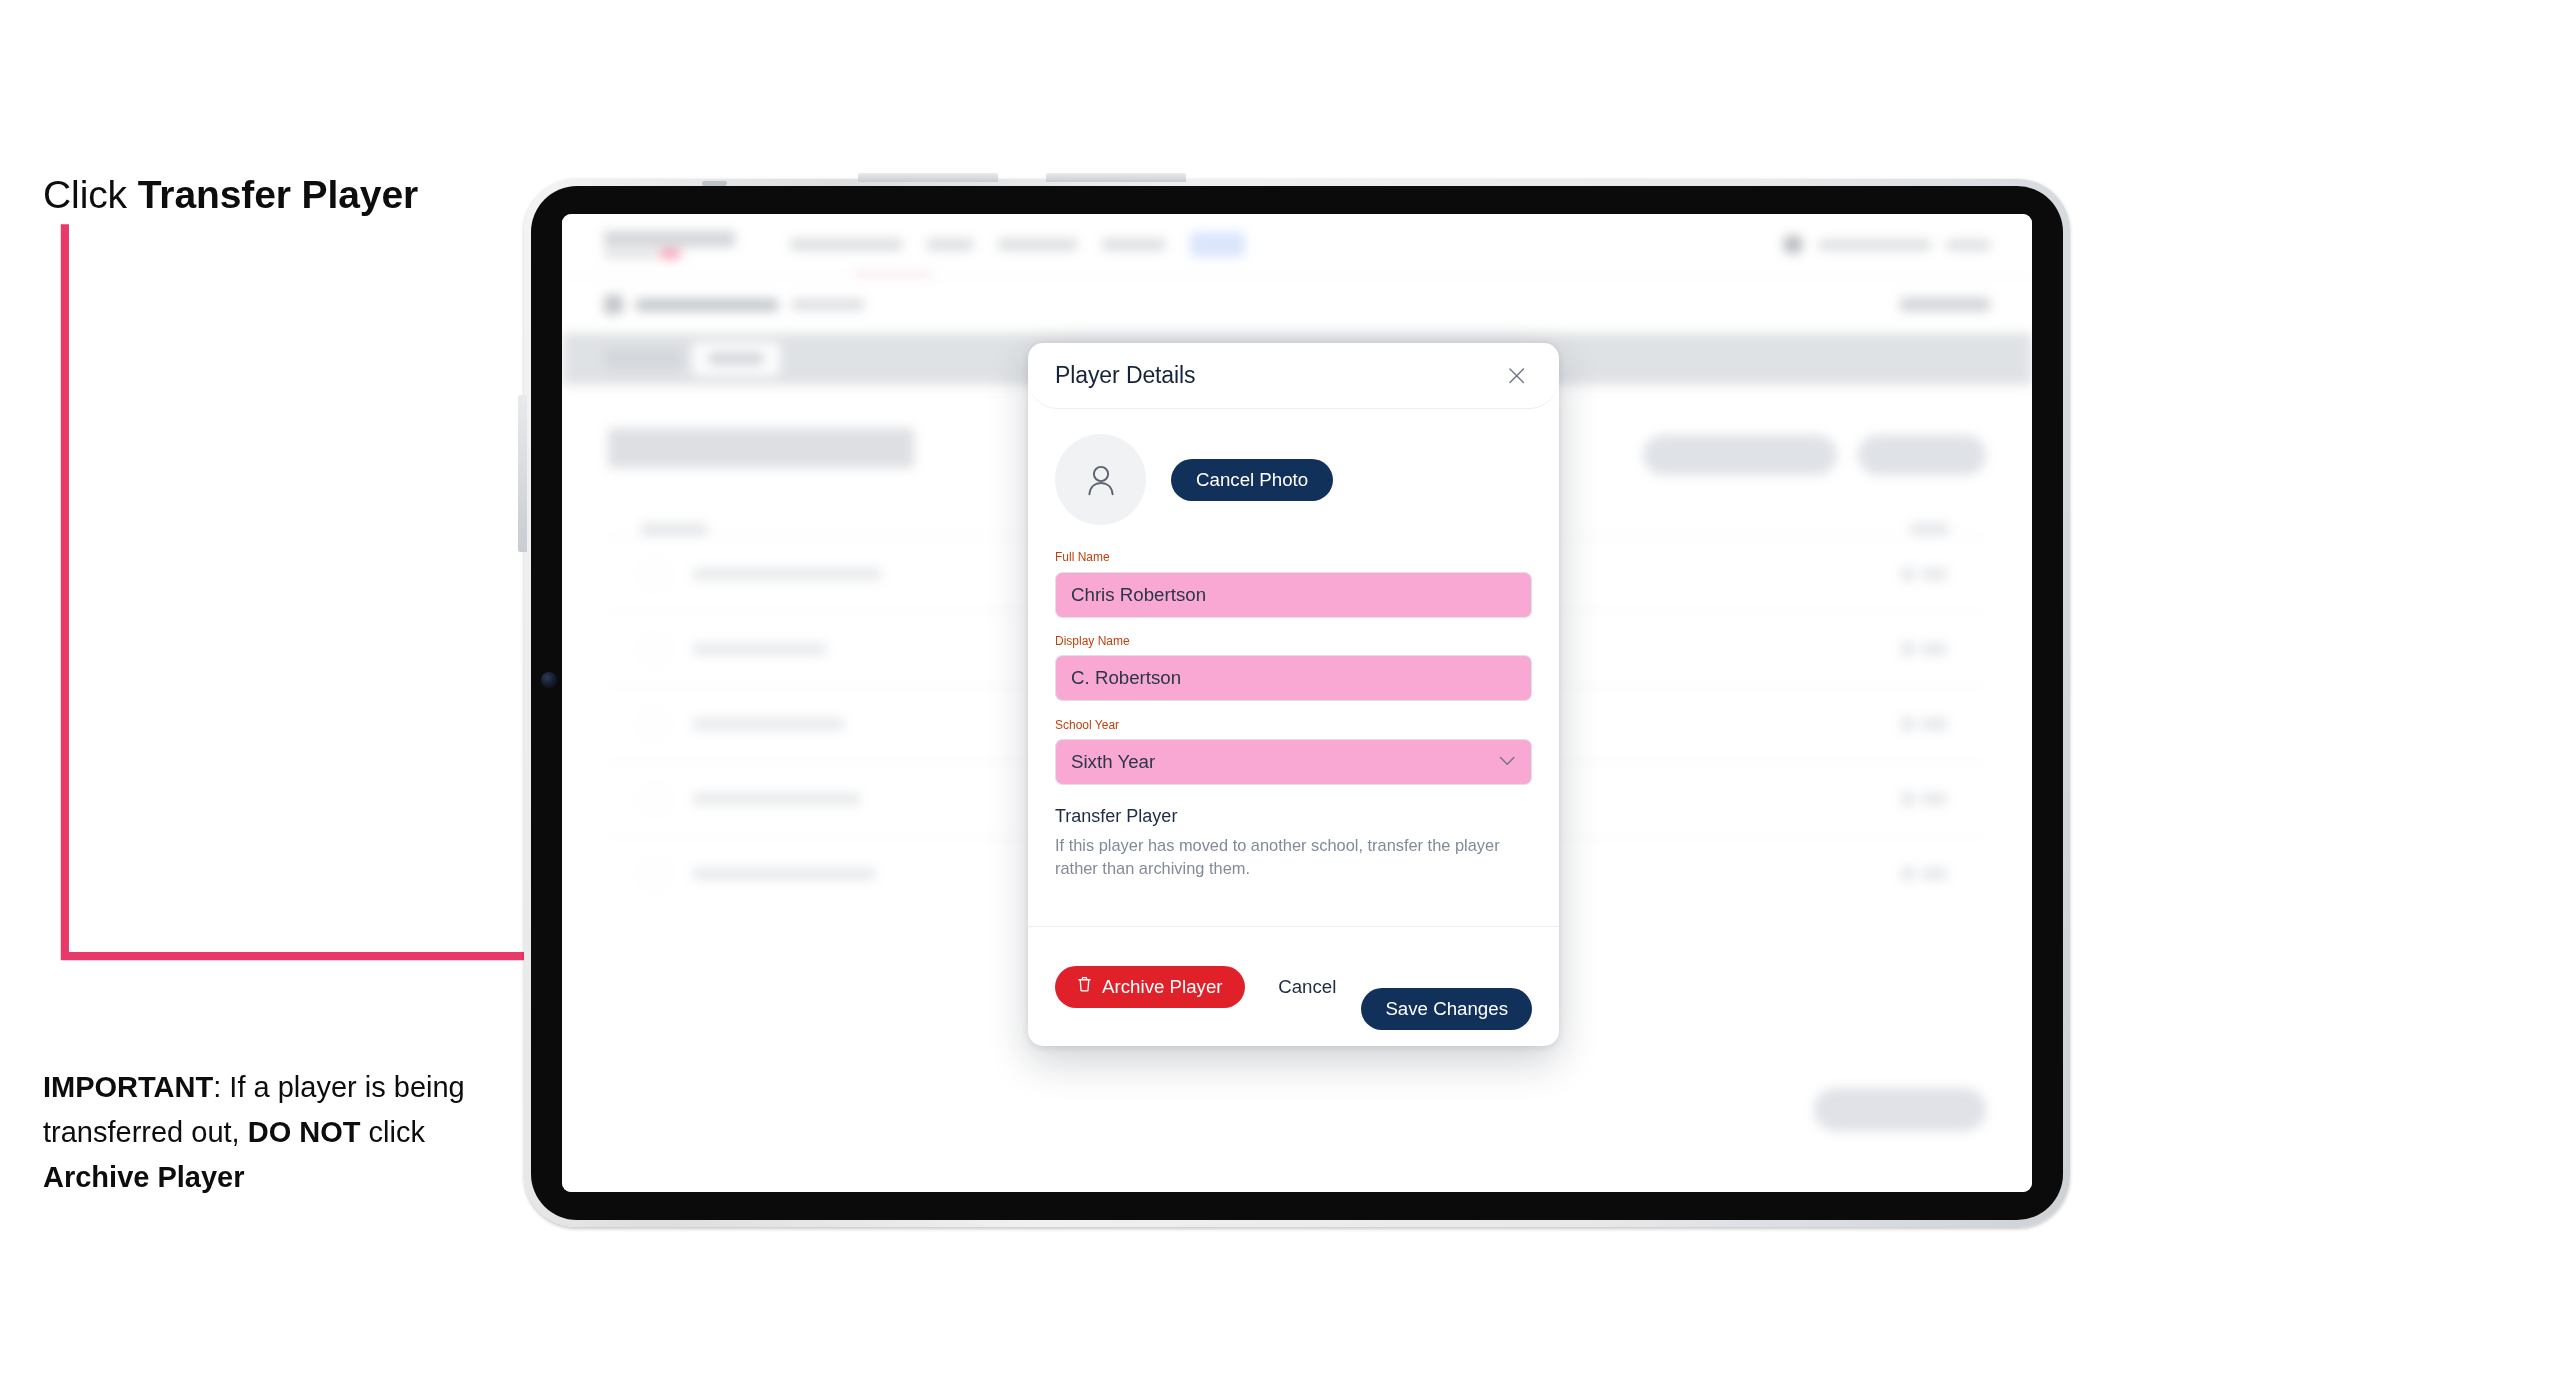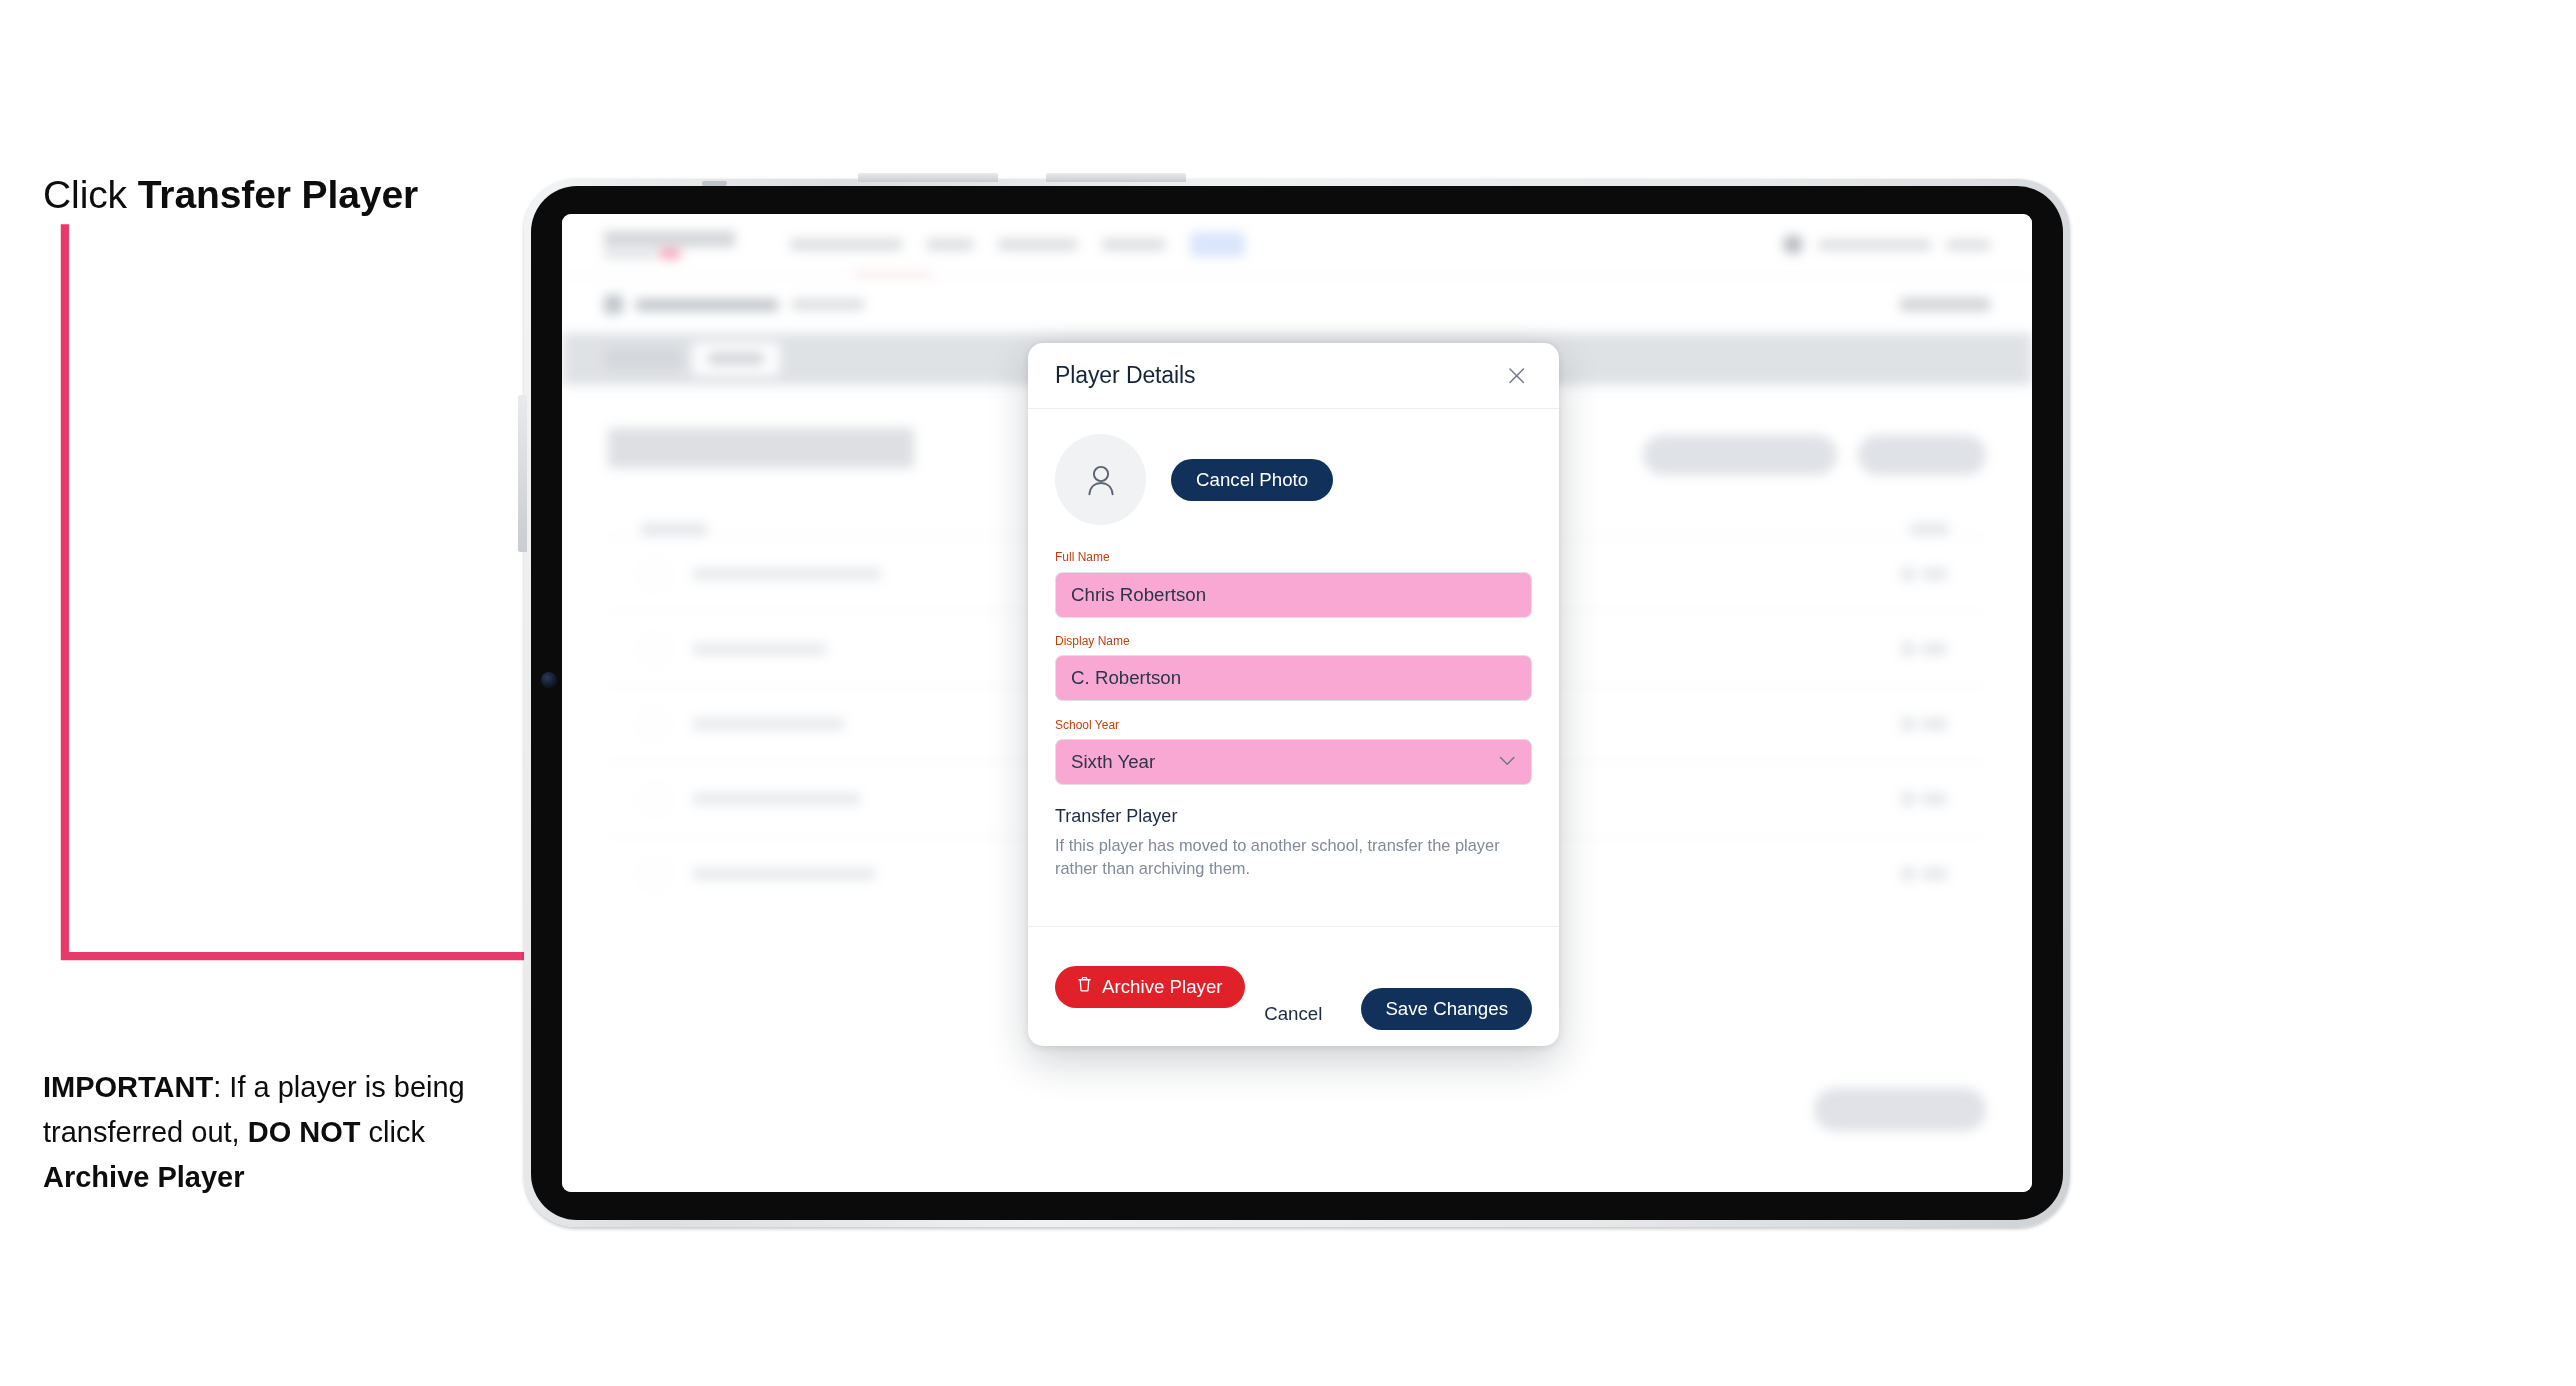--- a/index.html
+++ b/index.html
@@ -128,21 +128,21 @@
     position: absolute; left: 1028px; top: 343px;
     width: 531px; height: 703px;
     background: #ffffff;
     border-radius: 15px;
     box-shadow: 0 15px 42px rgba(16,24,40,.20), 0 1.5px 7.5px rgba(16,24,40,.10);
     display: flex; flex-direction: column; overflow: hidden;
   }
   .modal-header {
     height: 66px; flex: 0 0 66px;
     display: flex; align-items: center; justify-content: space-between;
-    padding: 0 27px; border-bottom: 0.7px solid #edeef1;
+    padding: 0 27px; border-bottom: 0.7px solid #edeef1; border-radius: 30px;
   }
   .modal-title { font-size: 23px; color: #16243b; font-weight: 400; letter-spacing: -0.1px; }
   .close-btn { width: 30px; height: 30px; display:flex; align-items:center; justify-content:center; cursor:pointer; }
   .close-btn svg { display:block; }
 
   .modal-body { flex: 1 1 auto; padding: 25px 27px 18px; overflow: hidden; }
 
   .avatar-row { display: flex; align-items: center; gap: 25px; margin-bottom: 25px; }
   .avatar {
     width: 91px; height: 91px; border-radius: 50%; background: #f1f2f4;
@@ -171,21 +171,21 @@
   .modal-footer {
     flex: 0 0 auto; border-top: 0.7px solid #edeef1;
     padding: 16.4px 27px; display: flex; align-items: center;
   }
   .archive-btn {
     display:inline-flex; align-items:center; gap:9.7px;
     background: #e0212a; color:#fff; border:none; border-radius: 21px;
     height: 42px; padding: 0 22.4px; font-size: 18.7px;
     font-family:"Liberation Sans", sans-serif; cursor:pointer;
   }
-  .footer-right { margin-left: auto; display: flex; align-items: flex-end; gap: 36px; }
+  .footer-right { margin-left: auto; display: flex; align-items: center; gap: 22px; }
   .cancel-btn {
     background: none; border: none; color: #1d2c45; font-size: 18.7px;
     font-family:"Liberation Sans", sans-serif; cursor: pointer; padding: 4.5px 3px;
   }
   .save-btn {
     background: #11305a; color:#fff; border:none; border-radius: 21px;
     height: 42px; padding: 0 24px; font-size: 18.7px;
     font-family:"Liberation Sans", sans-serif; cursor:pointer;margin-top:44px;
   }
 </style>

